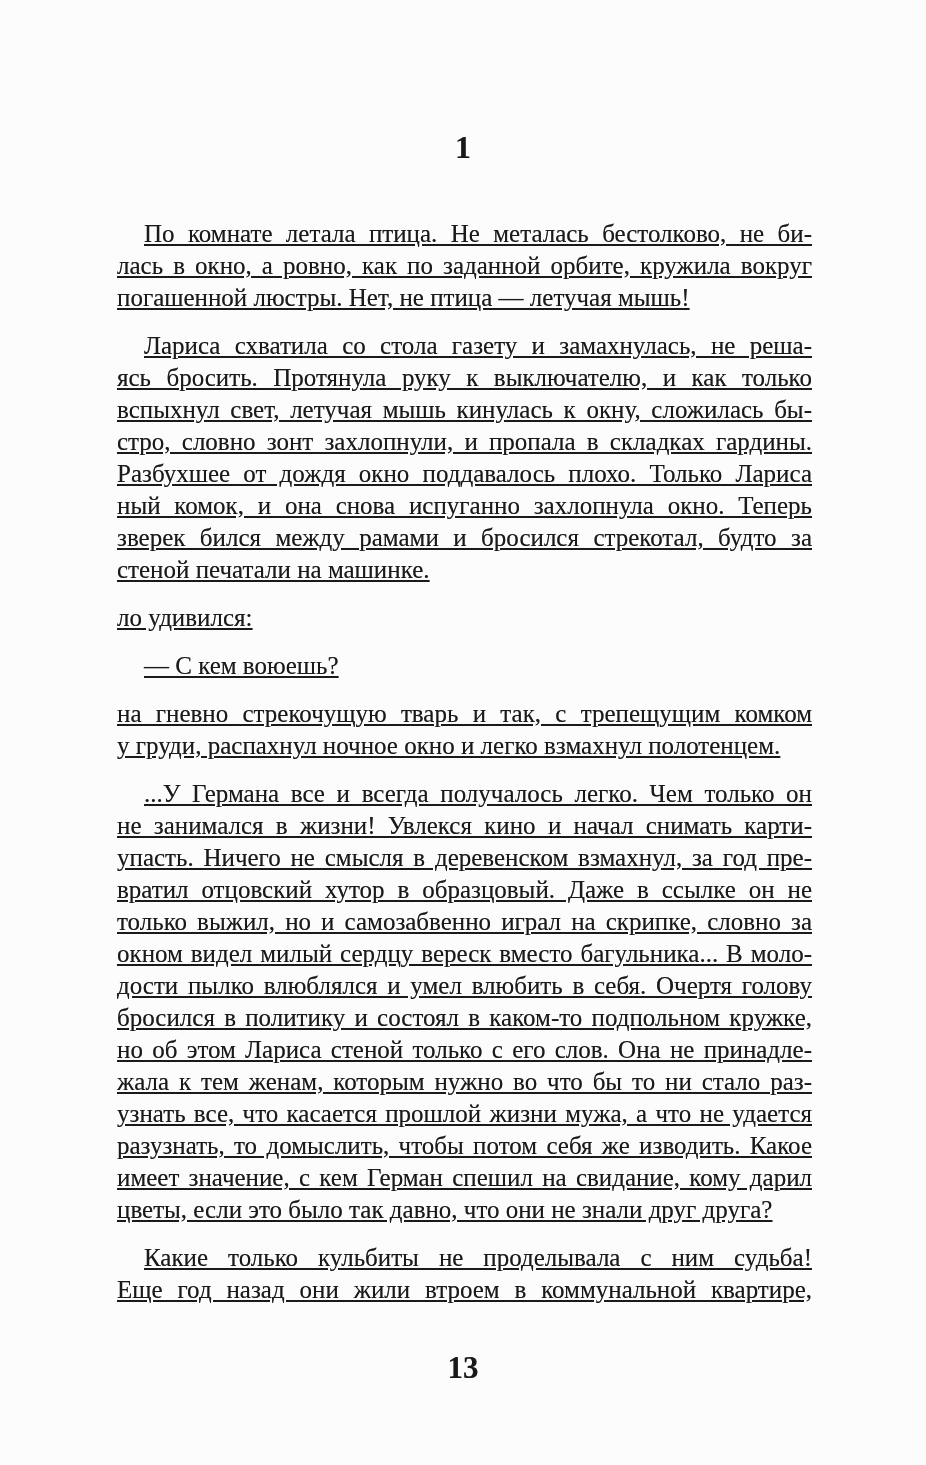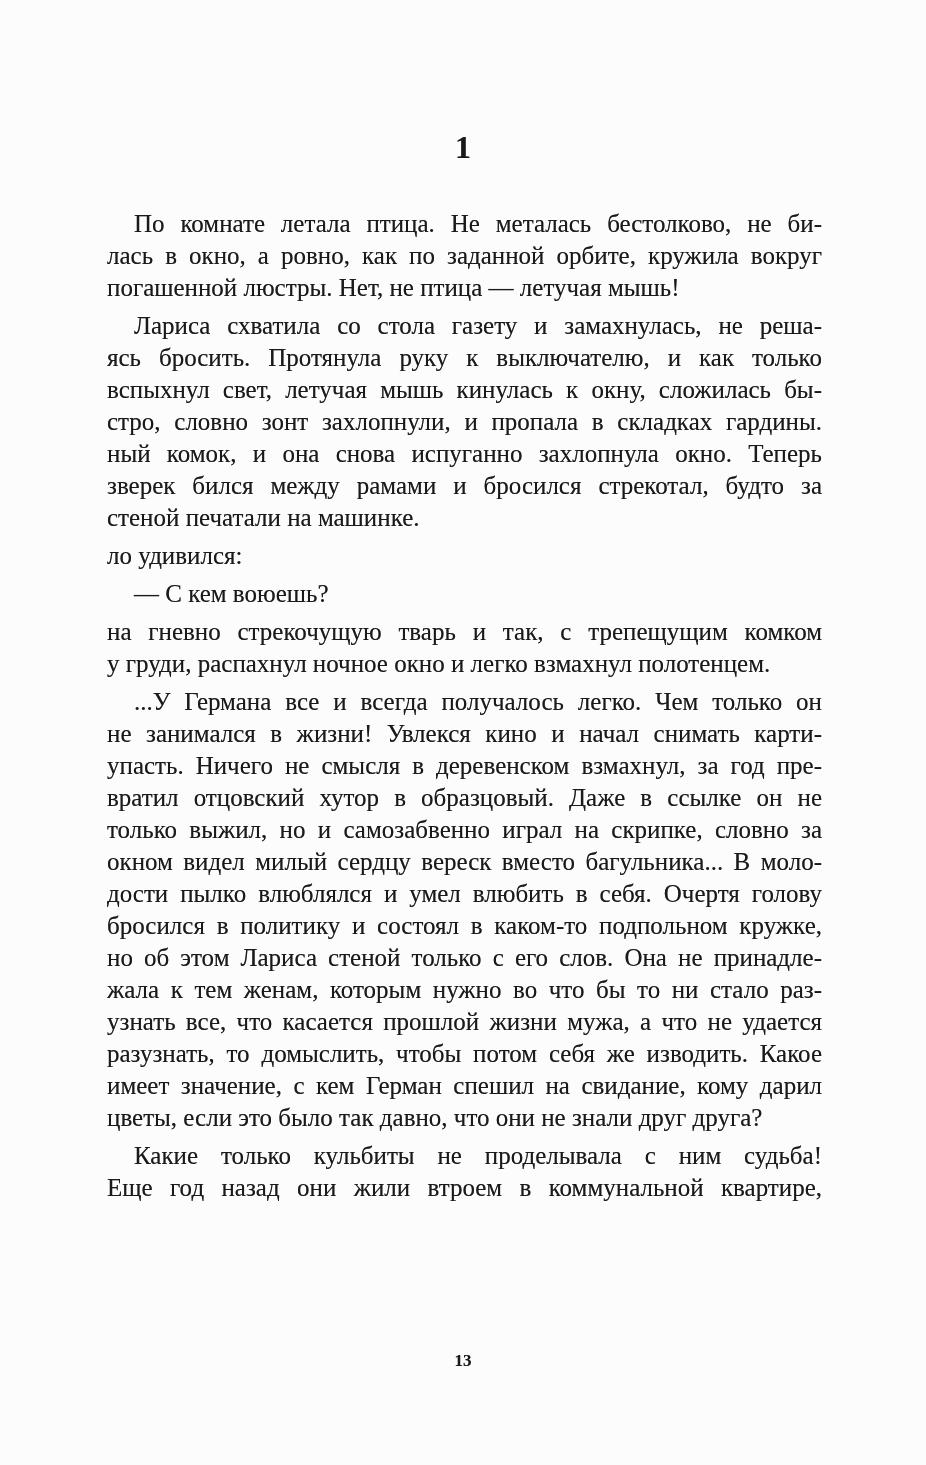--- a/index.html
+++ b/index.html
@@ -21,37 +21,37 @@
     font-weight: 700;
     line-height: 1;
     text-shadow: 0 0 0.5px rgba(26,26,26,0.5);
   }
   .text-block {
     position: absolute;
     top: 202px;
     left: 101px;
     width: 727px;
   }
-  .para { margin: 6px; padding: 0; }
+  .para { margin: 16px; padding: 0; text-decoration: underline; }
   .line {
     display: block;
     font-size: 25px;
     line-height: 32px;
     text-align: justify;
     text-align-last: justify;
     text-shadow: 0 0 0.55px rgba(26,26,26,0.55);
     white-space: normal;
   }
   .line.first { text-indent: 27px; }
   .line.last { text-align-last: left; }
   .page-number {
     position: absolute;
     top: 1352px; left: 0; right: 0;
     text-align: center;
-    font-size: 17px;
+    font-size: 31px;
     font-weight: 700;
     line-height: 1;
     text-shadow: 0 0 0.5px rgba(26,26,26,0.5);
   }
 </style>
 </head>
 <body>
 
 <div class="page">
 
@@ -63,20 +63,21 @@
       <span class="line first">По комнате летала птица. Не металась бестолково, не би-</span>
       <span class="line">лась в окно, а ровно, как по заданной орбите, кружила вокруг</span>
       <span class="line last">погашенной люстры. Нет, не птица — летучая мышь!</span>
     </p>
 
     <p class="para">
       <span class="line first">Лариса схватила со стола газету и замахнулась, не реша-</span>
       <span class="line">ясь бросить. Протянула руку к выключателю, и как только</span>
       <span class="line">вспыхнул свет, летучая мышь кинулась к окну, сложилась бы-</span>
       <span class="line">стро, словно зонт захлопнули, и пропала в складках гардины.</span>
+      <span class="line">Разбухшее от дождя окно поддавалось плохо. Только Лариса</span>
       <span class="line">ный комок, и она снова испуганно захлопнула окно. Теперь</span>
       <span class="line">зверек бился между рамами и бросился стрекотал, будто за</span>
       <span class="line last">стеной печатали на машинке.</span>
     </p>
 
     <p class="para">
       <span class="line last">ло удивился:</span>
     </p>
 
     <p class="para">

